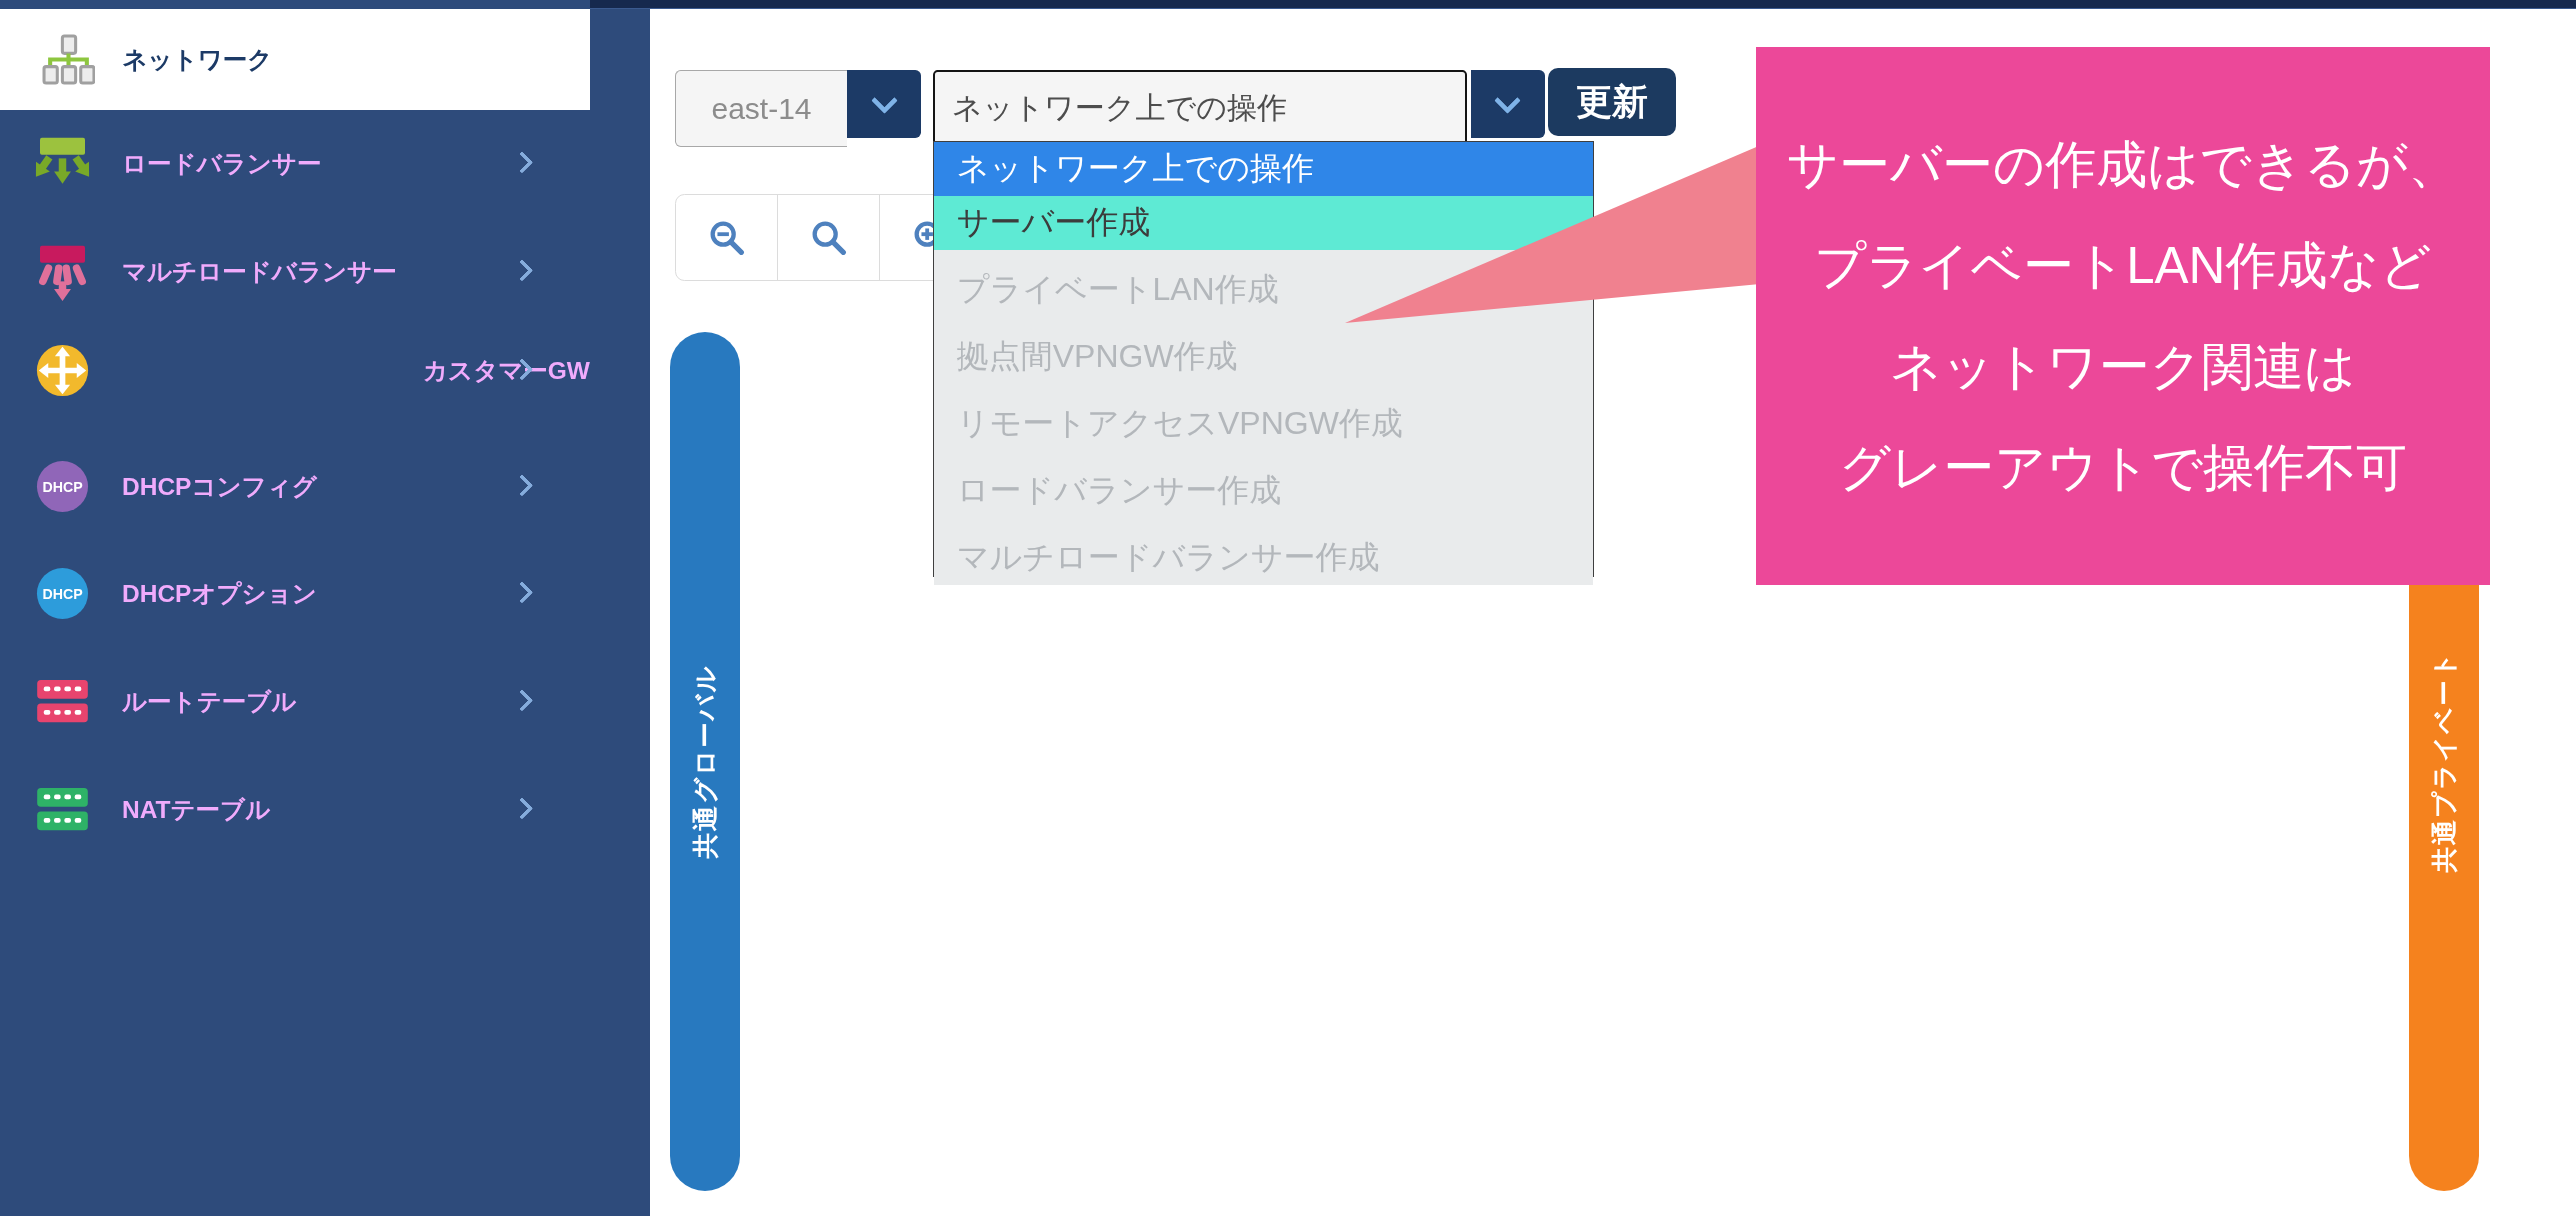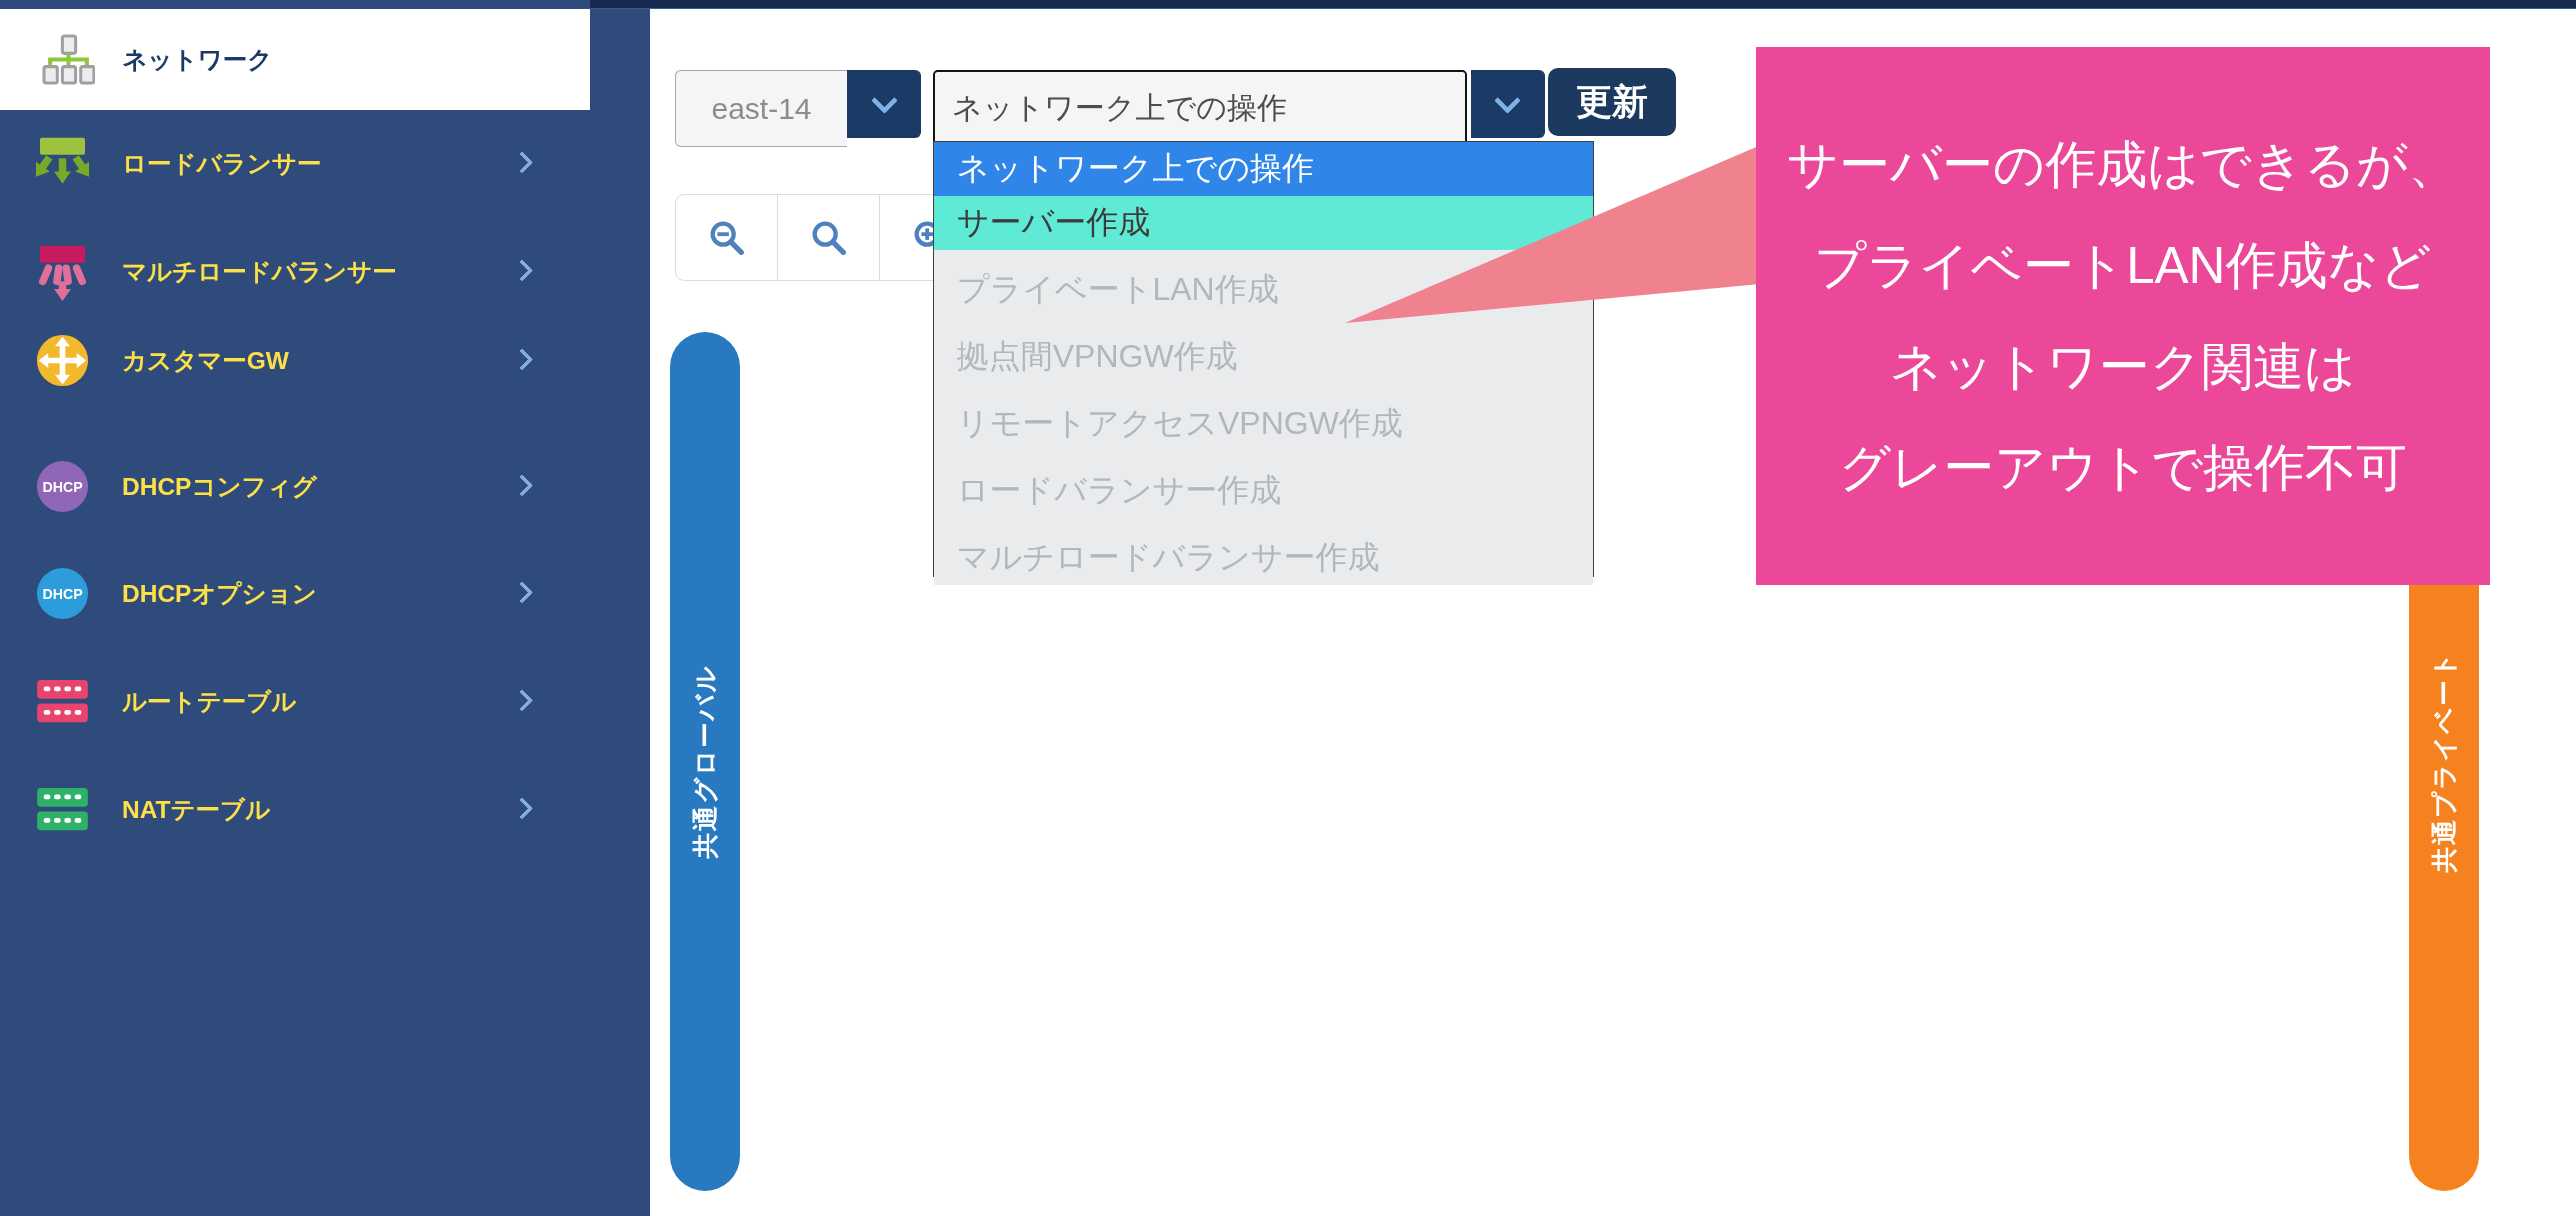--- a/index.html
+++ b/index.html
@@ -10,21 +10,21 @@
   .topbar-left{position:absolute;left:0;top:0;width:590px;height:8.5px;background:#2E4B7B;}
   .topbar-right{position:absolute;left:590px;top:0;width:1986px;height:8.5px;background:#16294E;border-bottom:1.9px solid #3B5A8F;}
 
   
   .sidebar{position:absolute;left:0;top:8.5px;width:650px;height:1208px;background:#2E4B7B;}
   .side-header{position:absolute;left:0;top:0;width:590px;height:101px;background:#ffffff;display:flex;align-items:center;}
   .side-header .hicon{margin-left:38px;width:60px;display:flex;justify-content:center;}
   .side-header .hlabel{margin-left:24.5px;font-size:24.5px;font-weight:bold;color:#1C3A66;}
   .side-item{position:absolute;left:0;width:590px;height:108px;display:flex;align-items:center;cursor:pointer;}
   .side-item .sicon{margin-left:32px;width:60px;display:flex;justify-content:center;}
-  .side-item .slabel{margin-left:30px;font-size:24.5px;font-weight:600;color:#fde047;}
+  .side-item .slabel{margin-left:30px;font-size:24.5px;font-weight:600;color:#f0abfc;}
   .side-item .chev{position:absolute;left:514px;top:50%;width:16px;height:16px;border-top:4.7px solid #85ACDC;border-right:4.7px solid #85ACDC;transform:translateY(-60%) rotate(45deg);border-radius:1.9px;}
 
   
   .combo{position:absolute;display:flex;height:68px;z-index:3;}
   .combo .val{height:77px;background:#F5F5F5;color:#8C8C8C;font-size:30px;display:flex;align-items:center;}
   .combo .btn{width:74px;height:68px;background:#1C3A66;border-radius:0 5.7px 5.7px 0;display:flex;align-items:center;justify-content:center;cursor:pointer;}
   .chev-down{width:19px;height:19px;border-right:5.7px solid #7FB3E8;border-bottom:5.7px solid #7FB3E8;transform:rotate(45deg) translate(-2.8px,-2.8px);border-radius:1.9px;}
   #region-combo{left:675px;top:70px;}
   #region-combo .val{width:172px;border:0.9px solid #A8A8A8;border-right:none;border-radius:5.7px 0 0 5.7px;justify-content:center;}
   #op-combo{left:933px;top:70px;}
@@ -117,21 +117,21 @@
           <g fill="#E0709A" transform="translate(29,42)">
             <rect x="-4" y="0" width="8" height="10"></rect>
               <polygon points="-9,8 9,8 0,21"></polygon>
           </g>
         </svg>
       </span>
       <span class="slabel">マルチロードバランサー</span>
       <span class="chev"></span>
     </div>
 
-    <div class="side-item" style="top:298px;">
+    <div class="side-item" style="top:308px;justify-content:space-between;">
       <span class="sicon">
         <svg width="55" height="55" viewBox="0 0 58 58">
           <circle cx="29" cy="29" r="27" fill="#F2B92C"></circle>
           <path d="M29 12 V46 M12 29 H46" stroke="#fff" stroke-width="6"></path>
           <polygon points="29,4  21,14 37,14" fill="#fff"></polygon>
           <polygon points="29,54 21,44 37,44" fill="#fff"></polygon>
           <polygon points="4,29  14,21 14,37" fill="#fff"></polygon>
           <polygon points="54,29 44,21 44,37" fill="#fff"></polygon>
         </svg>
       </span>

